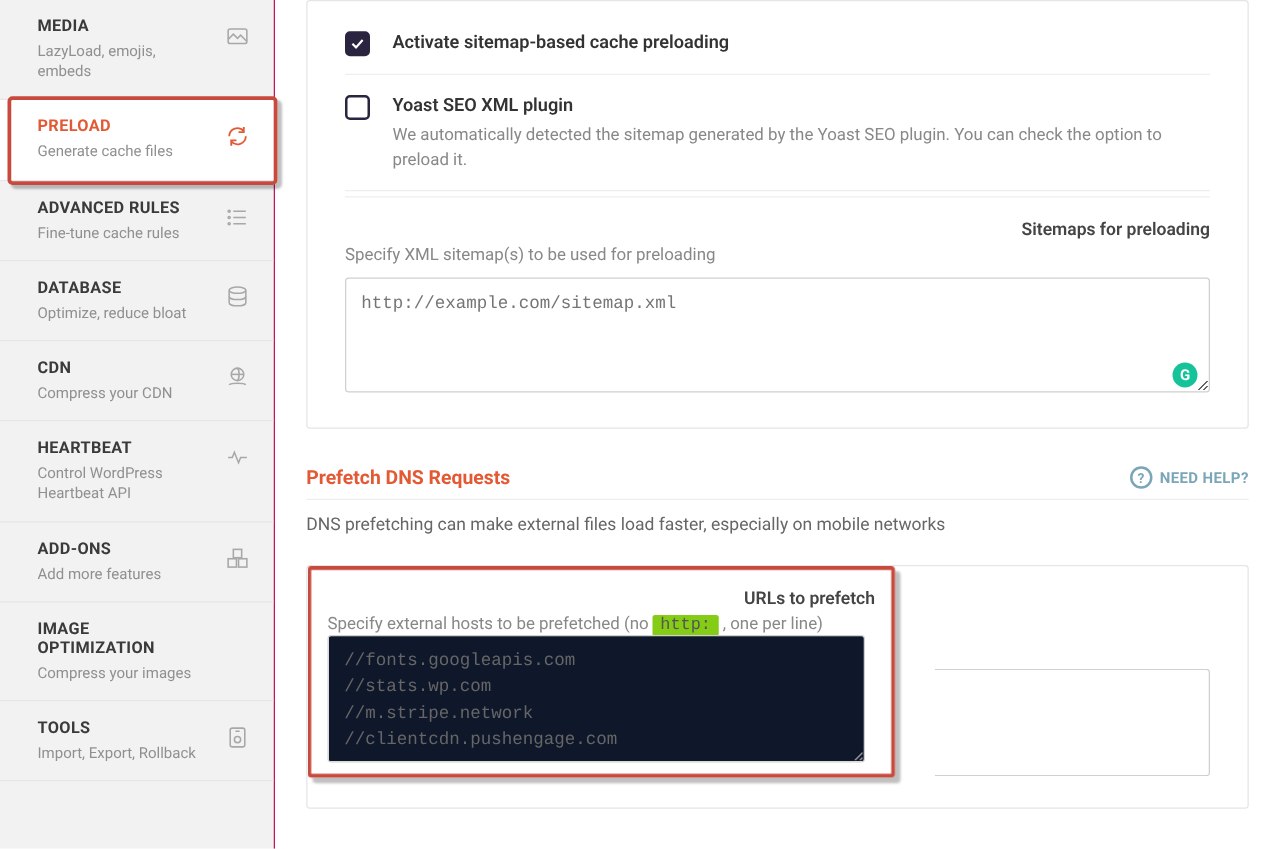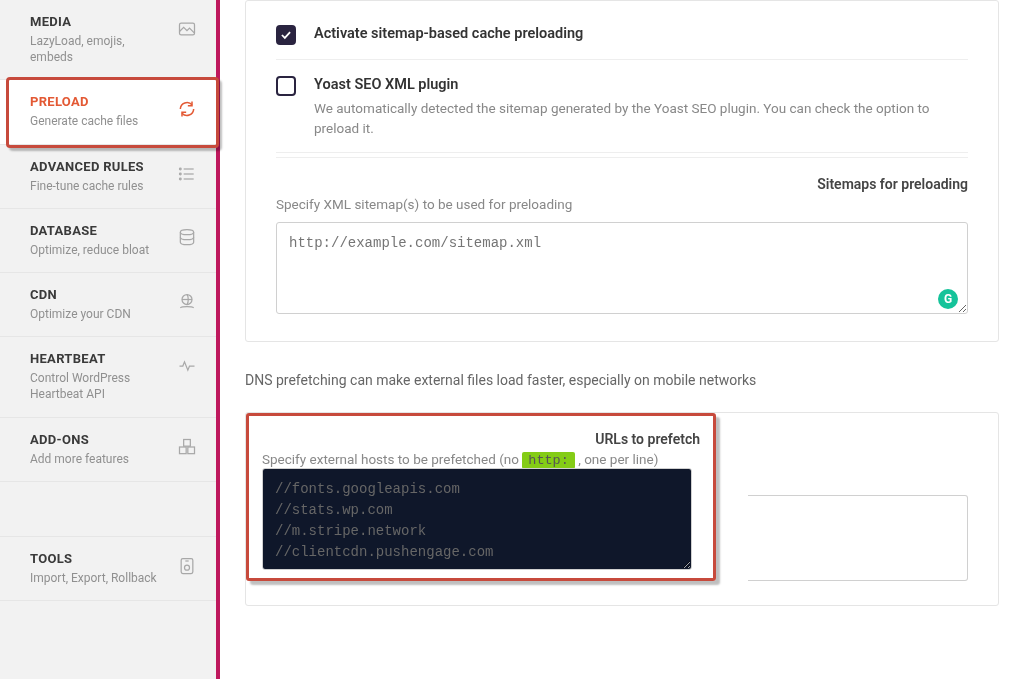--- a/index.html
+++ b/index.html
@@ -1,20 +1,20 @@
 <!DOCTYPE html>
 <html><head>
 <meta charset="utf-8">
 <style>
   * { box-sizing: border-box; margin: 0; padding: 0; }
   body { font-family: -apple-system, BlinkMacSystemFont, "Segoe UI", Roboto, Helvetica, Arial, sans-serif; font-size: 14px; color: #333; background: #fff; width: 1024px; height: 679px; overflow: hidden; }
   .layout { display: flex; width: 100%; height: 100%; }
 
   
-  .sidebar { width: 220px; min-width: 220px; background: #f2f2f2; border-right: 4px solid #be185d; display: flex; flex-direction: column; }
+  .sidebar { width: 220px; min-width: 220px; background: #f2f2f2; border-right: 1px solid #be185d; display: flex; flex-direction: column; }
   .side-item { padding: 14px 18px 14px 30px; border-bottom: 1px solid #e6e6e6; display: flex; align-items: flex-start; justify-content: space-between; cursor: pointer; }
   .side-item .text { flex: 1; padding-right: 10px; }
   .side-item .title { font-weight: 700; font-size: 13px; color: #3a3a3a; letter-spacing: .3px; }
   .side-item .desc { font-size: 12px; color: #909090; margin-top: 4px; line-height: 1.35; }
   .side-item .icon { width: 22px; height: 22px; color: #a8a8a8; flex: 0 0 22px; display:flex; align-items:center; justify-content:center; margin-top:4px; }
   .side-item.active { background: #fff; }
   .side-item.active .title { color: #e35934; }
   .side-item.active .icon { color: #e35934; }
   .highlight-box { position:relative; }
   .highlight-box::after { content:""; position:absolute; inset:-3px -3px -3px 6px; border:3px solid #c74a3c; border-radius:4px; pointer-events:none; box-shadow: 3px 3px 2px rgba(0,0,0,0.25); }
@@ -115,21 +115,21 @@
             <ellipse cx="12" cy="5" rx="8" ry="3"></ellipse>
             <path d="M4 5v6c0 1.7 3.6 3 8 3s8-1.3 8-3V5"></path>
             <path d="M4 11v6c0 1.7 3.6 3 8 3s8-1.3 8-3v-6"></path>
           </svg>
       </span>
     </div>
 
     <div class="side-item">
       <div class="text">
         <div class="title">CDN</div>
-        <div class="desc">Optimize your CDN</div>
+        <div class="desc">Compress your CDN</div>
       </div>
       <span class="icon">
         <svg viewBox="0 0 24 24" width="20" height="20" fill="none" stroke="currentColor" stroke-width="1.5">
             <circle cx="12" cy="9" r="6"></circle>
             <path d="M6 9h12"></path>
             <path d="M12 3c2 2 2 10 0 12"></path>
             <path d="M4 19c2-2 14-2 16 0"></path>
           </svg>
       </span>
     </div>
@@ -154,20 +154,24 @@
       <span class="icon">
         <svg viewBox="0 0 24 24" width="20" height="20" fill="none" stroke="currentColor" stroke-width="1.5">
             <rect x="3" y="12" width="8" height="8"></rect>
             <rect x="13" y="12" width="8" height="8"></rect>
             <rect x="8" y="3" width="8" height="8"></rect>
           </svg>
       </span>
     </div>
 
     <div class="side-item">
+      <div class="text">
+        <div class="title">IMAGE OPTIMIZATION</div>
+        <div class="desc">Compress your images</div>
+      </div>
       <span class="icon"></span>
     </div>
 
     <div class="side-item">
       <div class="text">
         <div class="title">TOOLS</div>
         <div class="desc">Import, Export, Rollback</div>
       </div>
       <span class="icon">
         <svg viewBox="0 0 24 24" width="20" height="20" fill="none" stroke="currentColor" stroke-width="1.5">
@@ -209,20 +213,27 @@
         <div class="field-label">Sitemaps for preloading</div>
         <div class="field-help">Specify XML sitemap(s) to be used for preloading</div>
         <div class="ta-wrap">
           <textarea class="ta ta-sitemaps" placeholder="http://example.com/sitemap.xml" style=""></textarea>
           <div class="g-badge">G</div>
         </div>
       </div>
     </div>
 
     <div>
+      <div class="section-hd">
+        <h3>Prefetch DNS Requests</h3>
+        <div class="need-help">
+          <span class="hicon">?</span>
+          <span>NEED HELP?</span>
+        </div>
+      </div>
 
       <p class="section-intro">DNS prefetching can make external files load faster, especially on mobile networks</p>
 
       <div class="card prefetch-box" style="padding:0 30px 24px 0;">
         <div style="display:flex;gap:32px;">
           <div class="prefetch-highlight" style="width:470px;">
             <div class="field-label">URLs to prefetch</div>
             <div class="field-help">
               <span>Specify external hosts to be prefetched (no </span>
               <span class="code-chip">http:</span>

